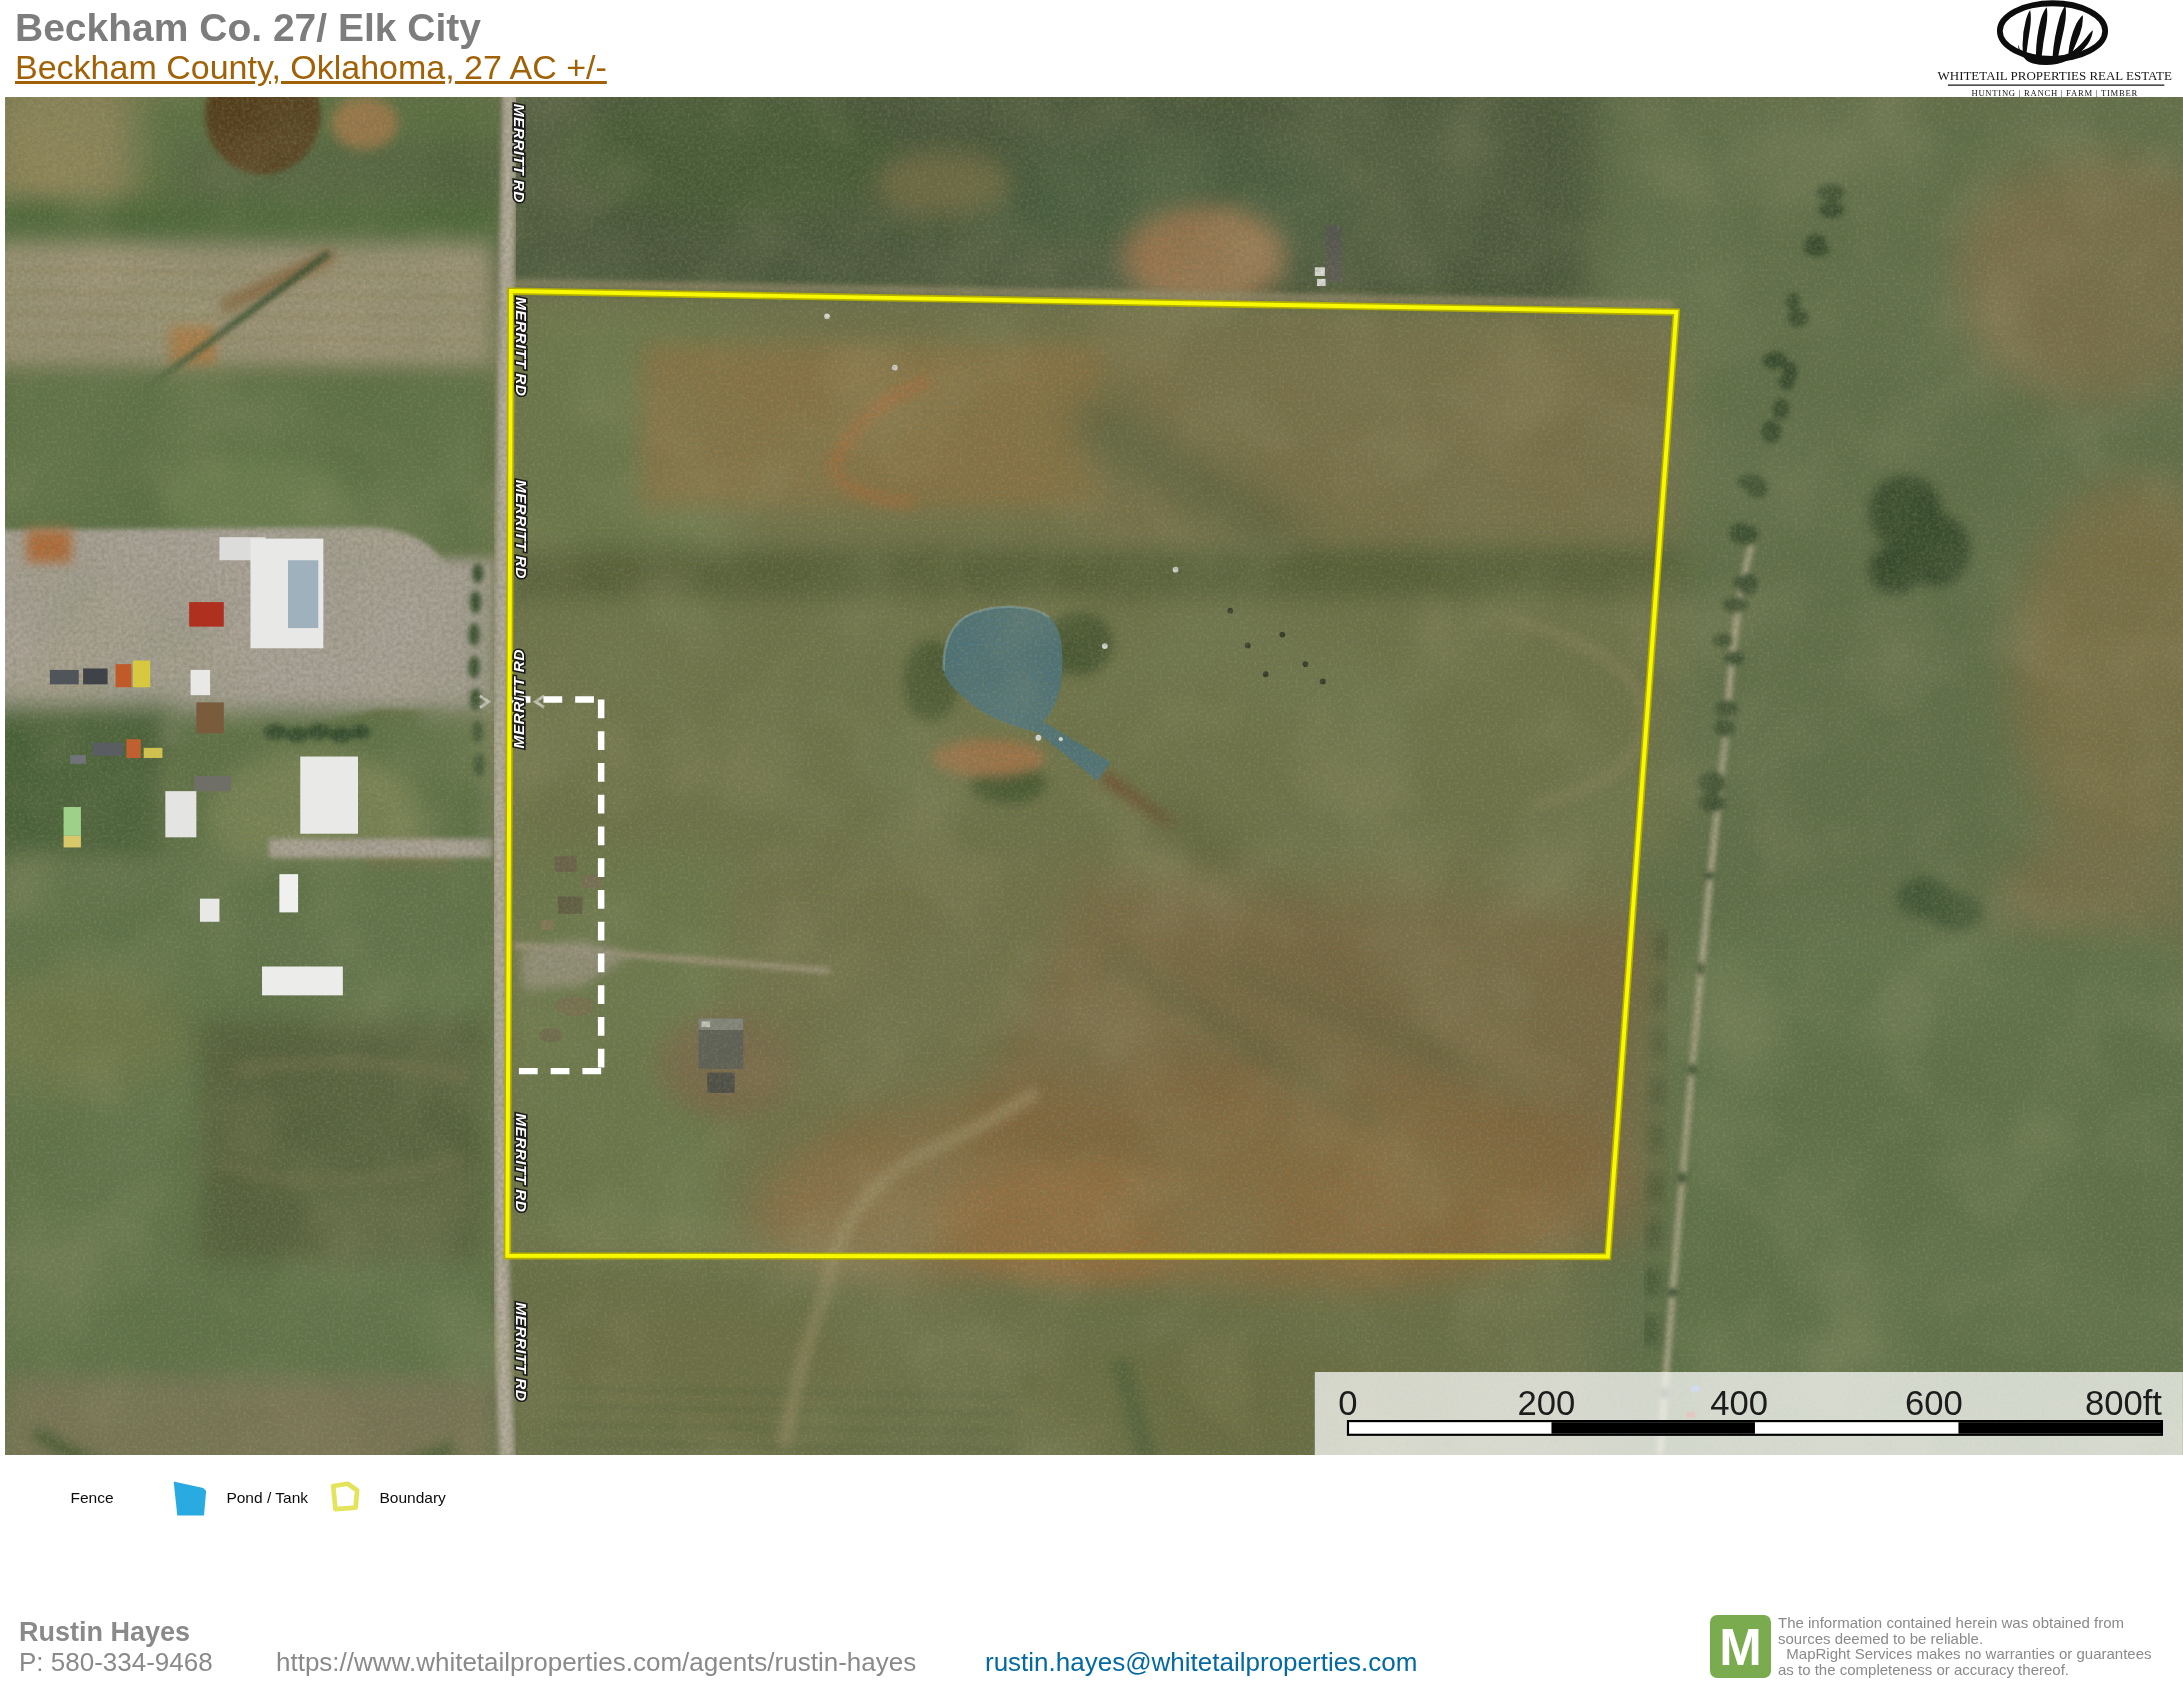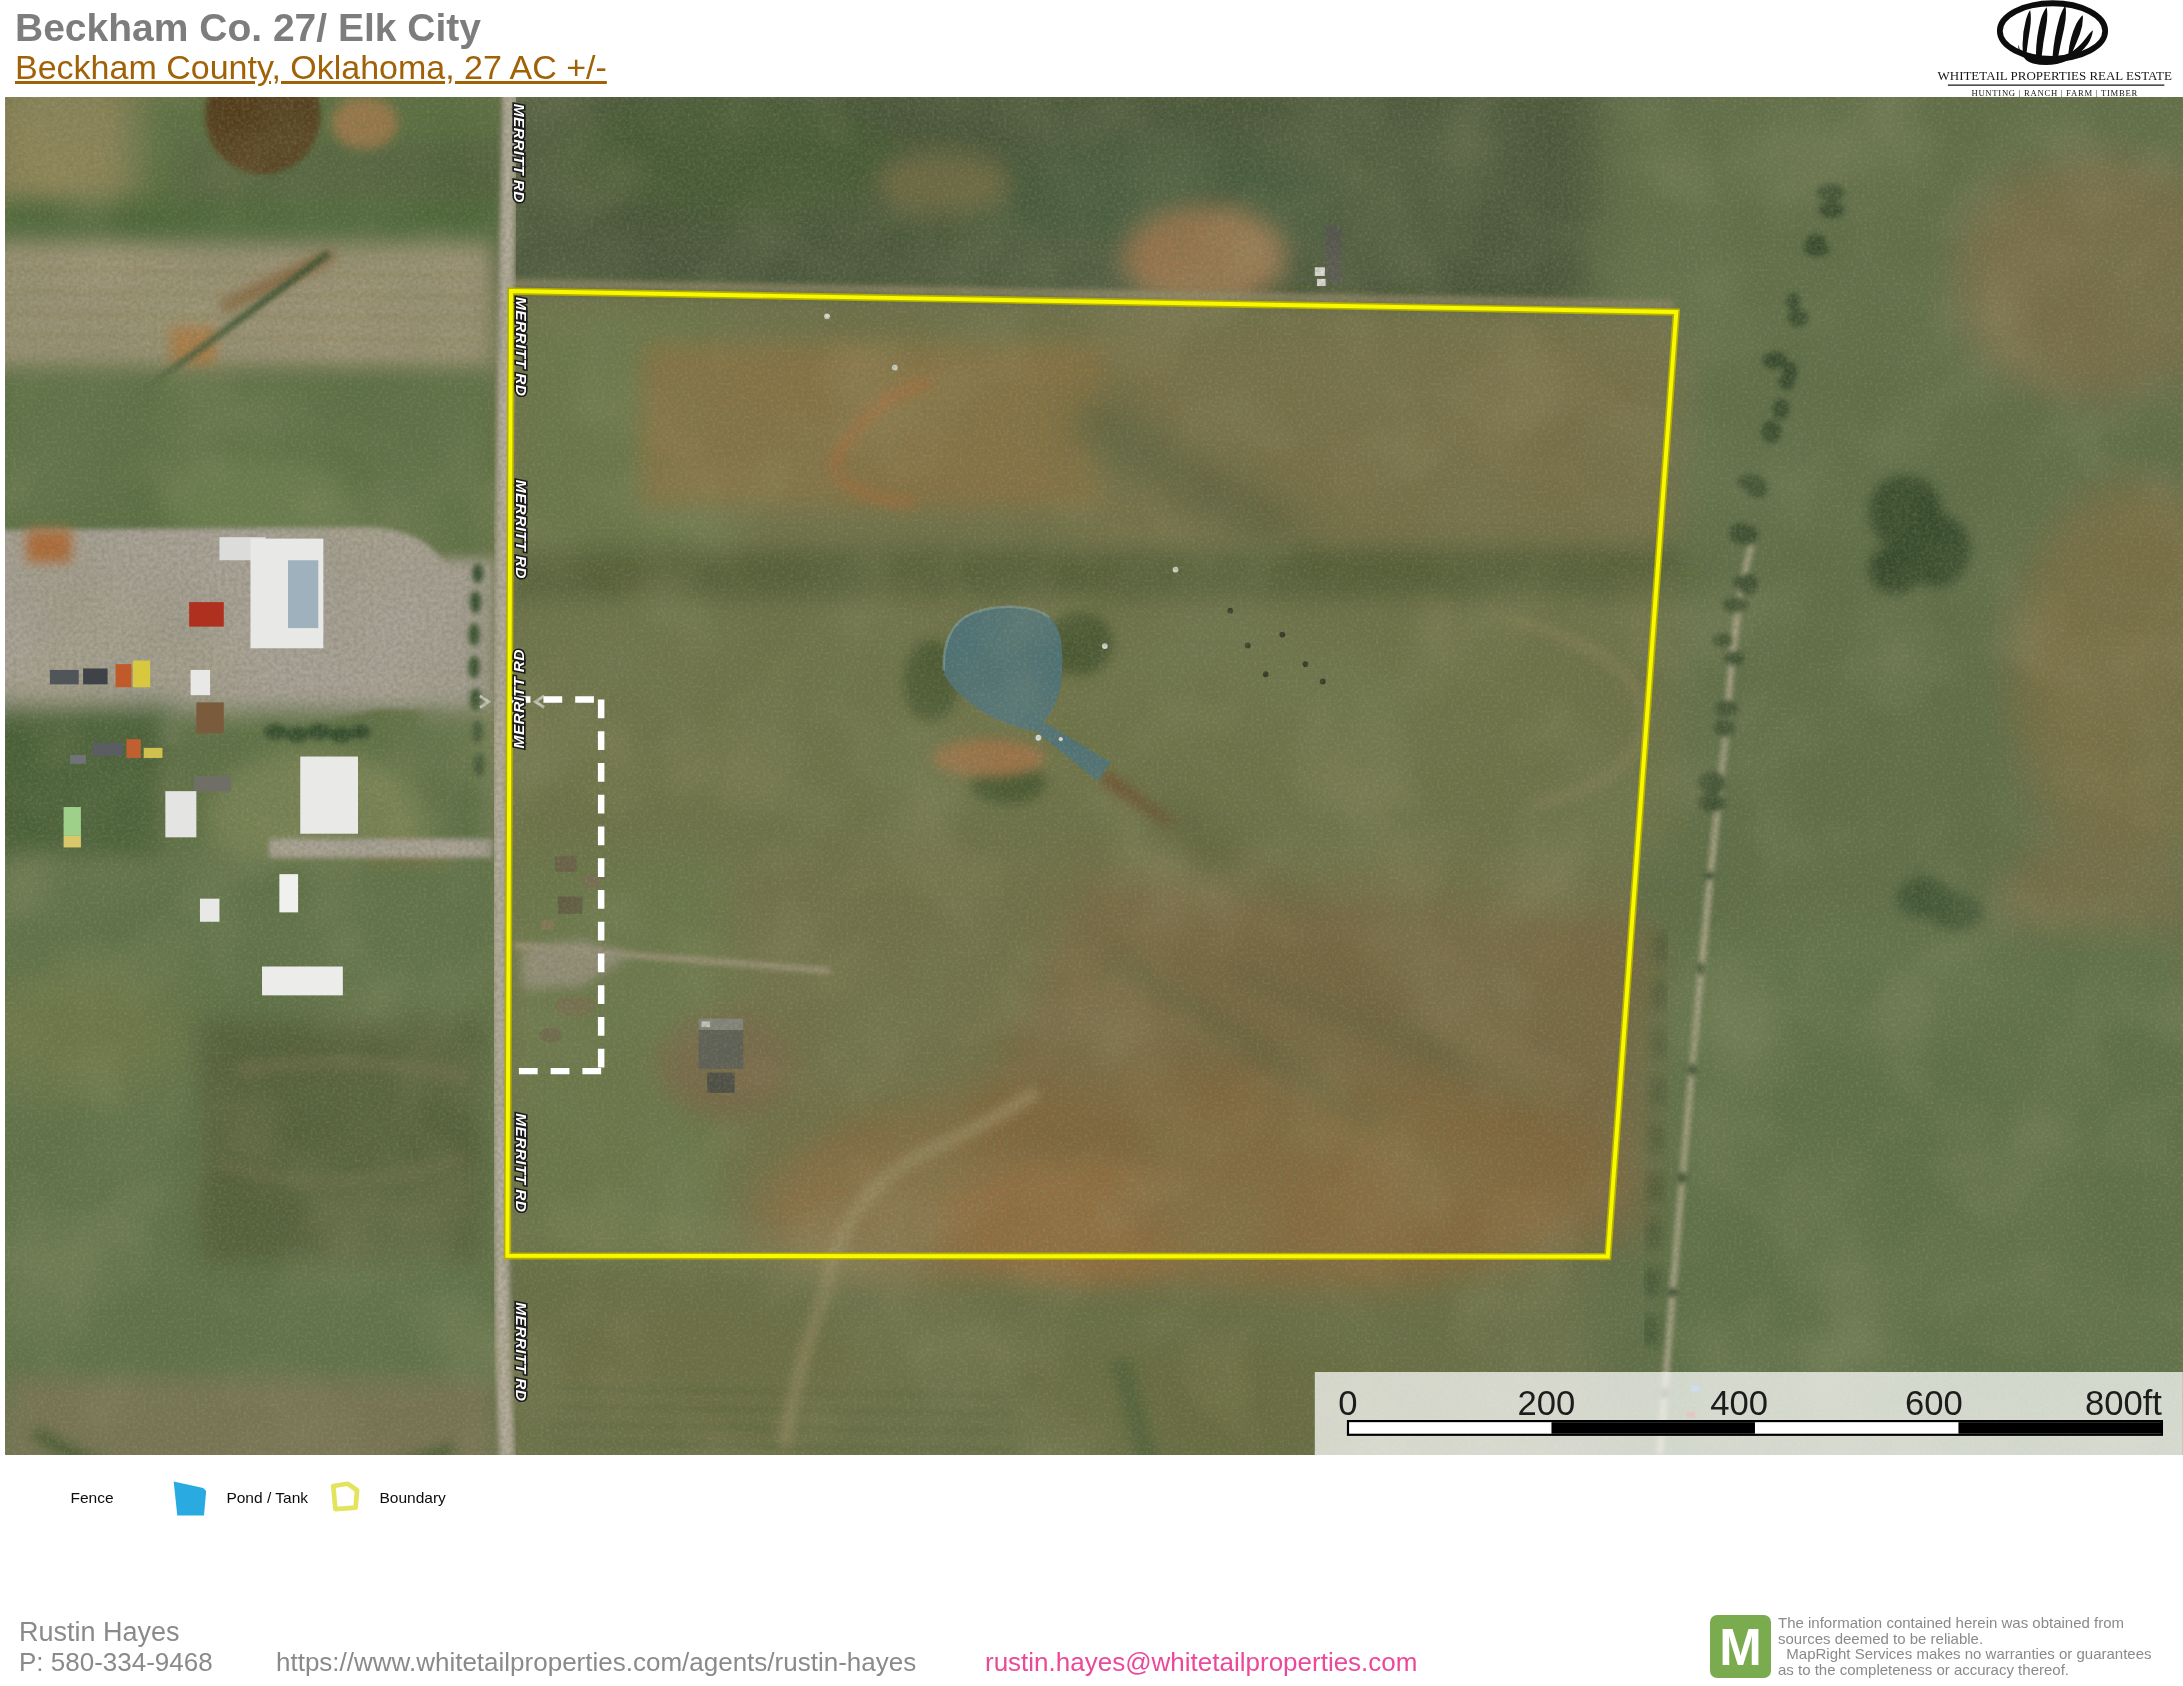--- a/index.html
+++ b/index.html
@@ -340,21 +340,21 @@
 <div class="abs" style="left:4px;top:1472px;width:722px;height:51px;">
 <svg width="722" height="51" viewBox="0 0 1000 70">
   <text x="92" y="43" font-size="21.5" fill="#0d0d0d">Fence</text>
   <path d="M235,13 L276,22 L280,26 L277,60 L240,60 Z" fill="#29abe2"></path>
   <text x="308" y="43" font-size="21.5" fill="#0d0d0d">Pond / Tank</text>
   <path d="M456,19 L476,16 L489,25 L487,49 L459,51 Z" fill="#ffffff" stroke="#e4e45c" stroke-width="6.5" stroke-linejoin="round"></path>
   <text x="520" y="43" font-size="21.5" fill="#0d0d0d">Boundary</text>
 </svg>
 </div>
 
-<div class="abs" style="left:19px;top:1617px;font-size:27px;font-weight:normal;color:#8a8a8a;">Rustin Hayes</div>
+<div class="abs" style="left:19px;top:1617px;font-size:27px;font-weight:bold;color:#8a8a8a;">Rustin Hayes</div>
 <div class="abs" style="left:19px;top:1647px;font-size:26px;color:#8a8a8a;">P: 580-334-9468</div>
 <div class="abs" style="left:276px;top:1647px;font-size:26px;color:#8a8a8a;">https://www.whitetailproperties.com/agents/rustin-hayes</div>
-<div class="abs" style="left:985px;top:1647px;font-size:26px;color:#ec4899;">rustin.hayes@whitetailproperties.com</div>
+<div class="abs" style="left:985px;top:1647px;font-size:26px;color:#0369a1;">rustin.hayes@whitetailproperties.com</div>
 
 <div class="abs" style="left:1710px;top:1615px;width:61px;height:63px;background:#7aab4e;border-radius:7.2px;"></div>
 <div class="abs" style="left:1710px;top:1615px;width:61px;height:63px;color:#ffffff;font-size:51px;font-weight:bold;text-align:center;line-height:66px;">M</div>
 <div class="abs" style="left:1778px;top:1615px;font-size:15px;line-height:15.5px;color:#8a8a8a;">The information contained herein was obtained from<br>sources deemed to be reliable.<br>&nbsp;&nbsp;MapRight Services makes no warranties or guarantees<br>as to the completeness or accuracy thereof.</div>
 
 
 </body></html>

